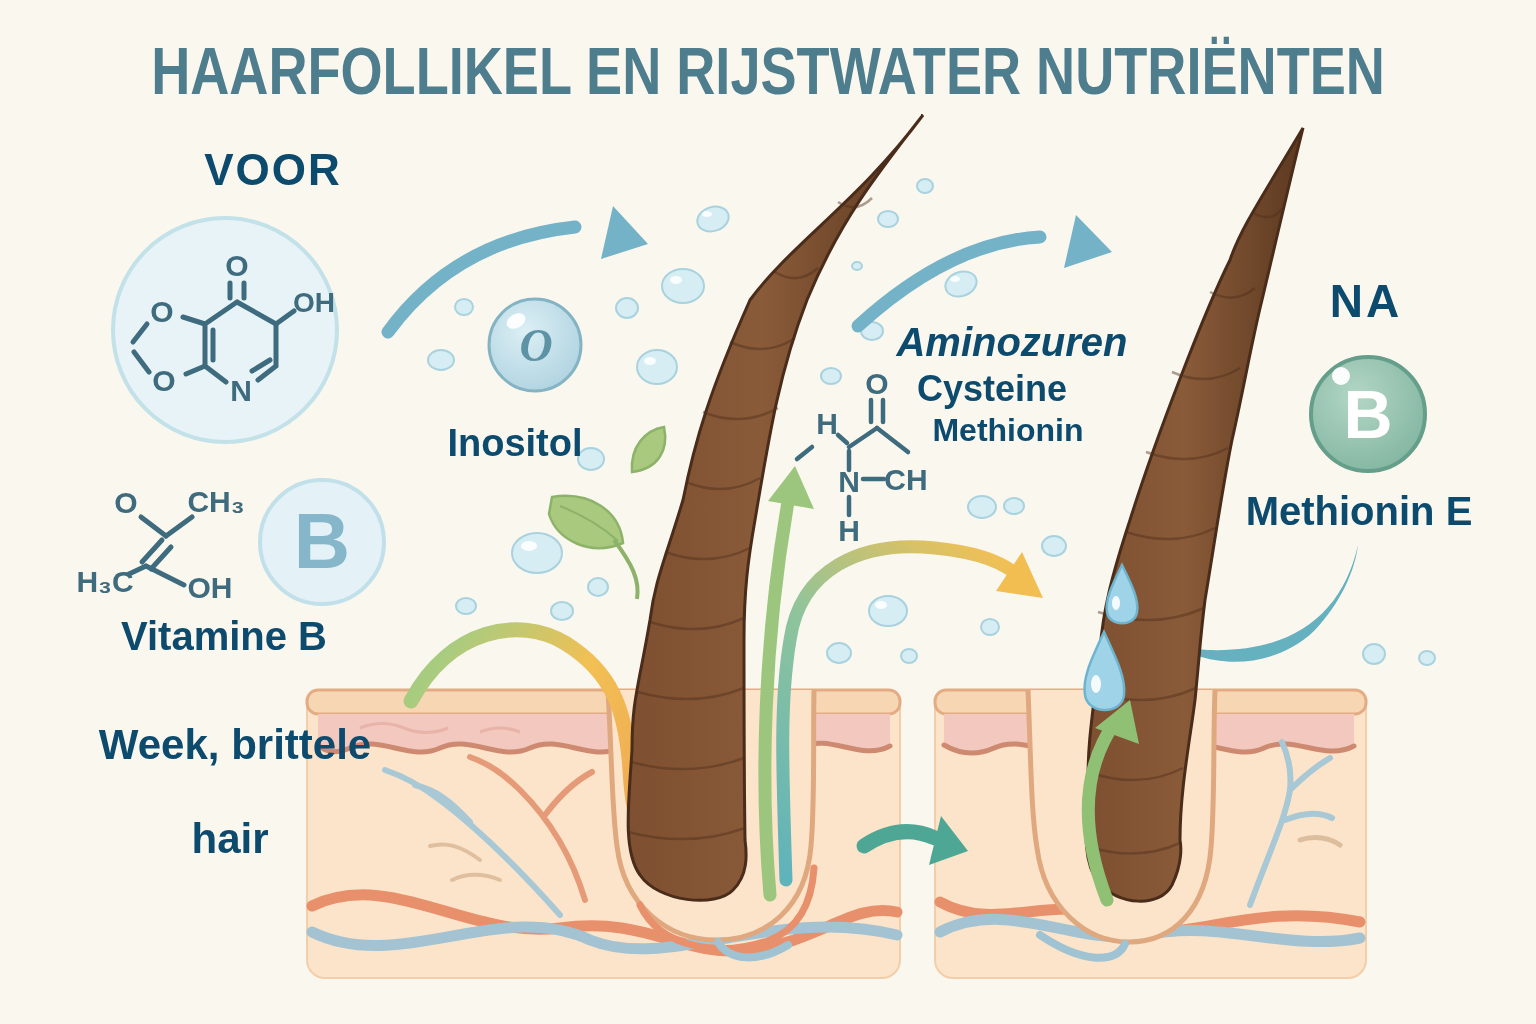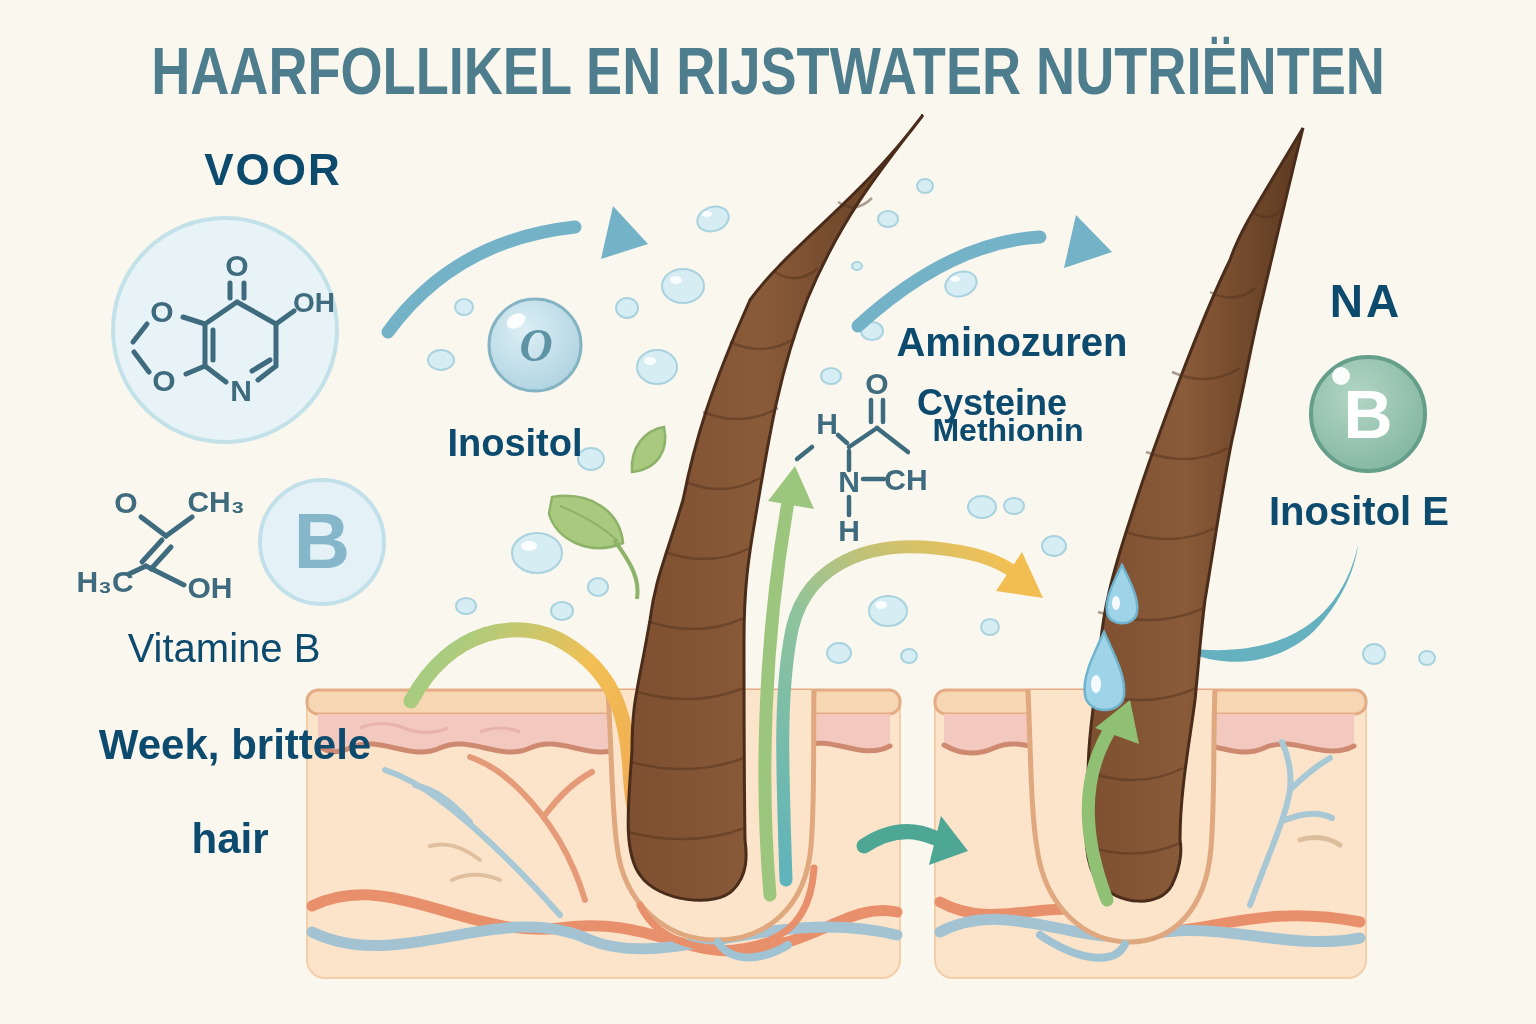--- a/index.html
+++ b/index.html
@@ -4,25 +4,25 @@
 <style>
   html,body{margin:0;padding:0;background:#FAF7EF;}
   .canvas{position:relative;width:1536px;height:1024px;overflow:hidden;
     font-family:"Liberation Sans",sans-serif;background:#FAF7EF;}
   .art{position:absolute;left:0;top:0;width:1536px;height:1024px;}
   .lbl{position:absolute;color:#0c4a6e;white-space:nowrap;transform:translateX(-50%);line-height:1;}
   #title{left:50%;top:38px;font-size:66px;font-weight:700;color:#4E7D8D;
     transform:translateX(-50%) scaleX(.82);letter-spacing:0;}
   .voor{left:273px;top:148px;font-size:44px;font-weight:700;letter-spacing:2px;}
   .inositol{left:515px;top:424px;font-size:38px;font-weight:600;}
-  .vitb{left:224px;top:616px;font-size:40px;font-weight:400;margin-top:12px;}
+  .vitb{left:224px;top:616px;font-size:40px;font-weight:700;}
   .weak1{left:235px;top:724px;font-size:42px;font-weight:600;}
   .weak2{left:230px;top:770px;font-size:42px;font-weight:600;margin-top:48px;}
-  .amino{left:1012px;top:322px;font-size:40px;font-weight:600;}
-  .cys{left:992px;top:371px;font-size:36px;font-weight:600;margin-top:14px;}
+  .amino{left:1012px;top:322px;font-size:40px;font-weight:600;font-style:italic;}
+  .cys{left:992px;top:371px;font-size:36px;font-weight:600;}
   .met{left:1008px;top:414px;font-size:32px;font-weight:600;}
   .na{left:1366px;top:264px;font-size:46px;font-weight:700;letter-spacing:3px;margin-top:14px;}
   .vite{left:1359px;top:491px;font-size:40px;font-weight:600;}
   .atom{font-family:"Liberation Sans",sans-serif;font-weight:700;fill:#3E6B7D;}
 </style>
 </head>
 <body>
 
 <div class="canvas">
 
@@ -278,15 +278,15 @@
 <h1 id="title" class="lbl" style="margin:0;">HAARFOLLIKEL EN RIJSTWATER NUTRIËNTEN</h1>
 <div class="lbl voor">VOOR</div>
 <div class="lbl inositol">Inositol</div>
 <div class="lbl vitb">Vitamine B</div>
 <div class="lbl weak1">Week, brittele</div>
 <div class="lbl weak2">hair</div>
 <div class="lbl amino">Aminozuren</div>
 <div class="lbl cys">Cysteine</div>
 <div class="lbl met">Methionin</div>
 <div class="lbl na">NA</div>
-<div class="lbl vite">Inositol E</div>
+<div class="lbl vite">Methionin E</div>
 
 </div>
 
 </body></html>

